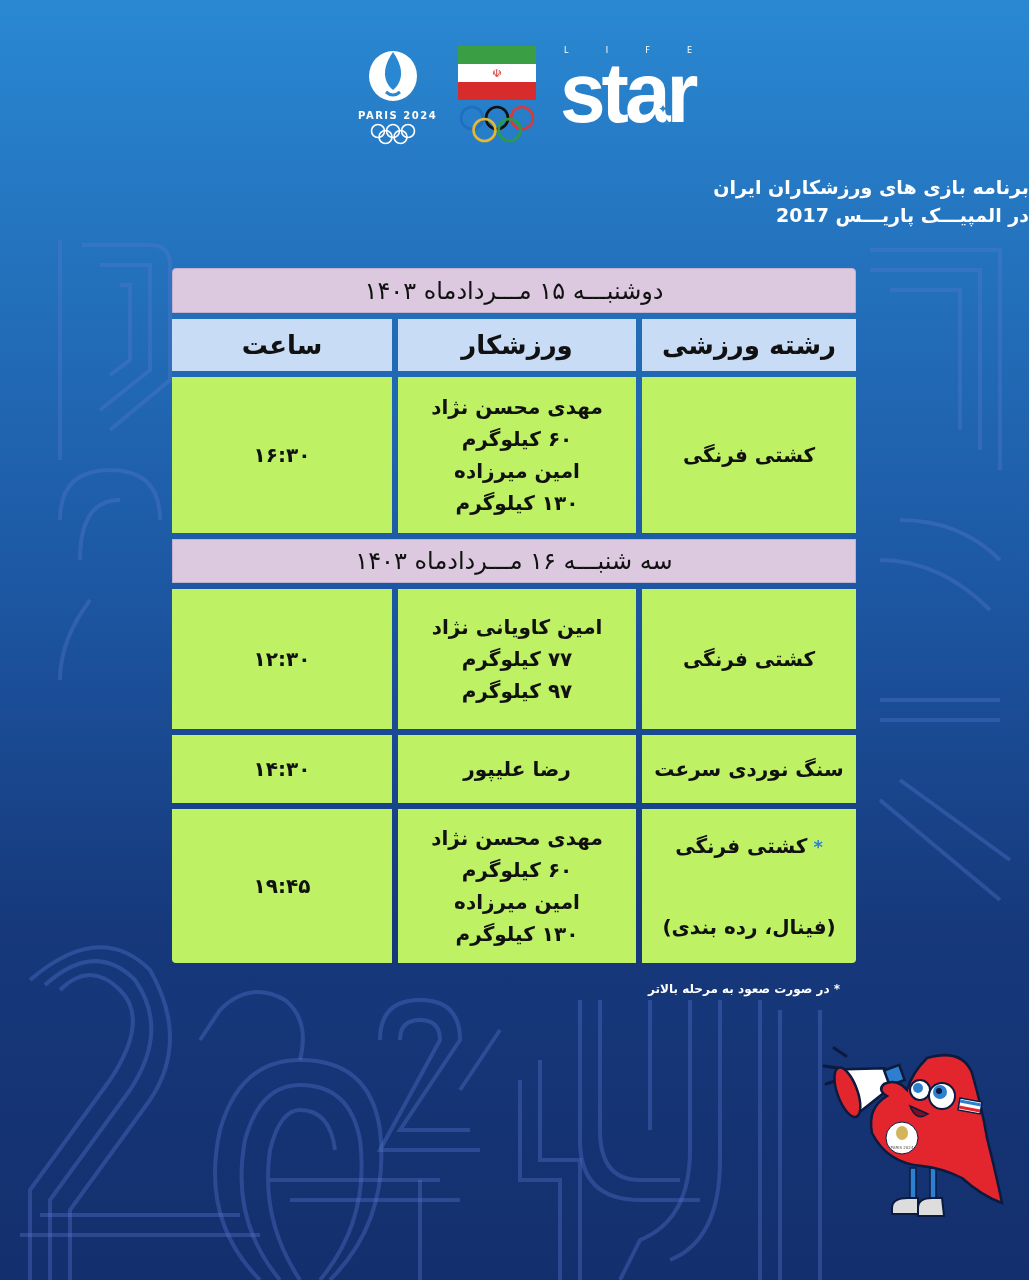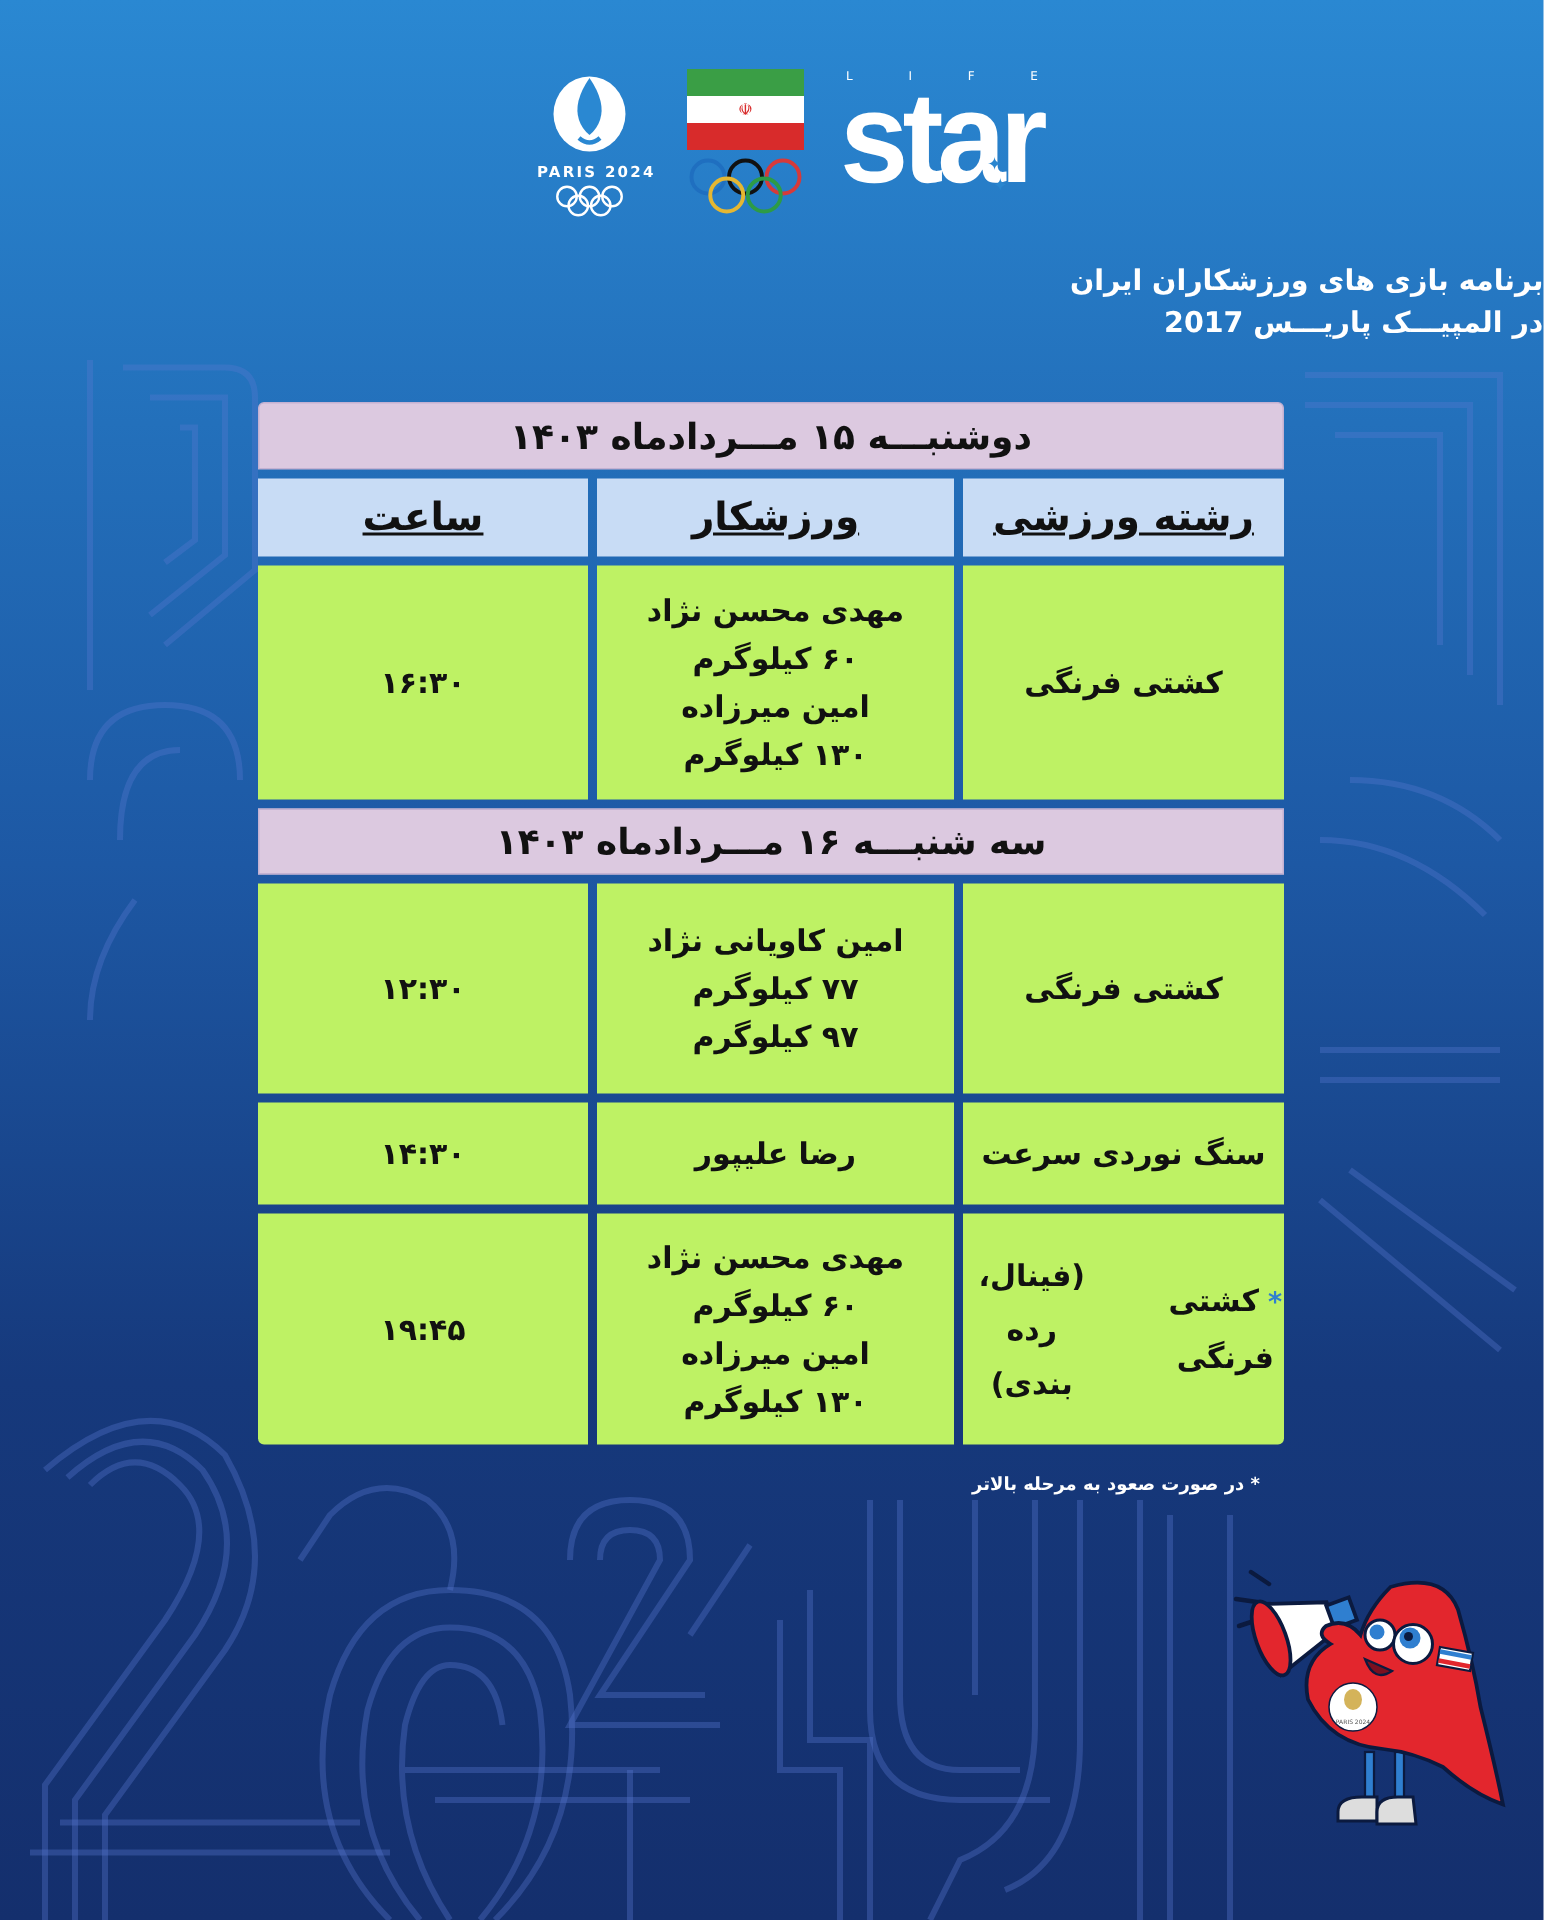--- a/index.html
+++ b/index.html
@@ -39,35 +39,35 @@
     .title .l1 { font-size: 19px; font-weight: bold; line-height: 28px; }
     .title .l2 { font-size: 19px; font-weight: bold; line-height: 28px; letter-spacing: 1px; }
 
     
     .schedule { position: absolute; left: 172px; top: 268px; width: 684px; direction: rtl; }
     .day-header {
       background: #dcc9e0;
       border-radius: 4px 4px 0 0;
       height: 45px;
       display: flex; align-items: center; justify-content: center;
-      font-size: 24px; font-weight: bold; color: #111;
+      font-size: 24px; font-weight: normal; color: #111;
       border: 1px solid #c3b1d2;
     }
     .day-header.second { border-radius: 0; margin-top: 6px; height: 44px; }
     .row { display: flex; direction: rtl; margin-top: 6px; gap: 6px; }
     .cell {
       background: #bef264;
       display: flex; align-items: center; justify-content: center; text-align: center;
       font-size: 20px; font-weight: bold; color: #111; line-height: 32px;
     }
-    .row.hdr .cell { background: #c8dcf5; font-size: 26px; height: 52px; text-decoration: underline; }
+    .row.hdr .cell { background: #c8dcf5; font-size: 26px; height: 52px; }
     .c-sport { width: 214px; }
     .c-athlete { width: 238px; flex-direction: column; }
     .c-time { width: 220px; }
-    .c-sport.multi { flex-direction: row; line-height: 36px; gap: 44px; }
+    .c-sport.multi { flex-direction: column; line-height: 36px; gap: 44px; }
     .asterisk { color: #2f7fd0; font-size: 18px; margin-left: 6px; }
     .row.last .cell:first-child { border-radius: 0 0 4px 0; }
     .row.last .cell:last-child { border-radius: 0 0 0 4px; }
 
     .footnote { position: absolute; top: 982px; left: 490px; width: 350px; text-align: right; direction: rtl; color: #fff; font-size: 12px; font-weight: bold; }
 
     
     .mascot { position: absolute; left: 812px; top: 1018px; width: 200px; height: 210px; }
   </style>
 </head>

